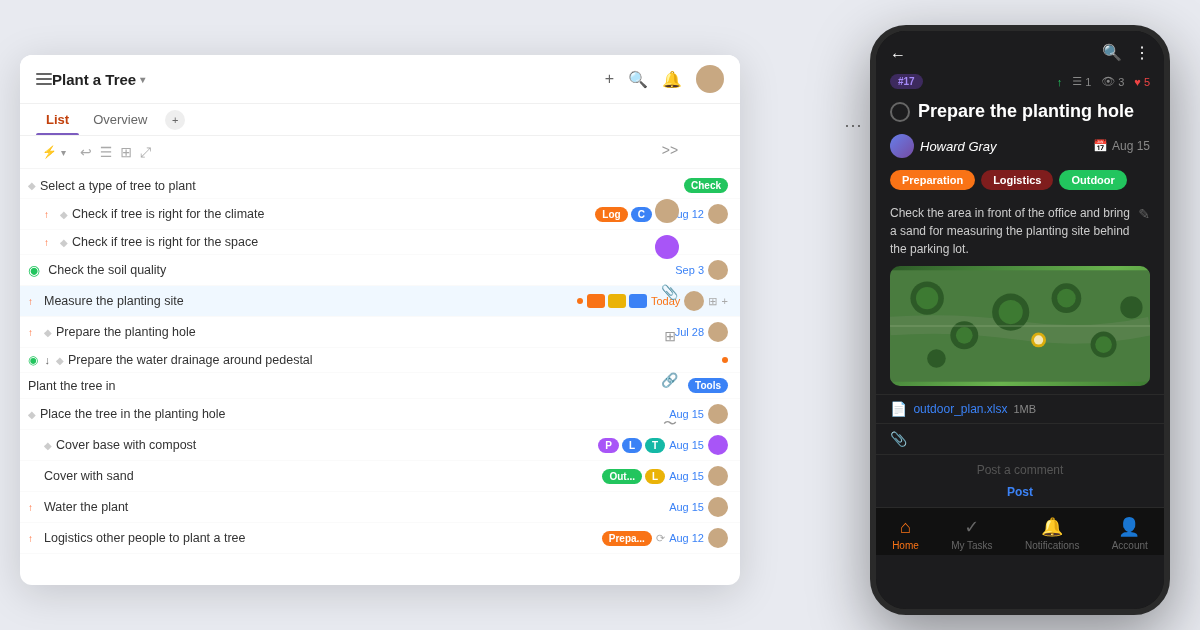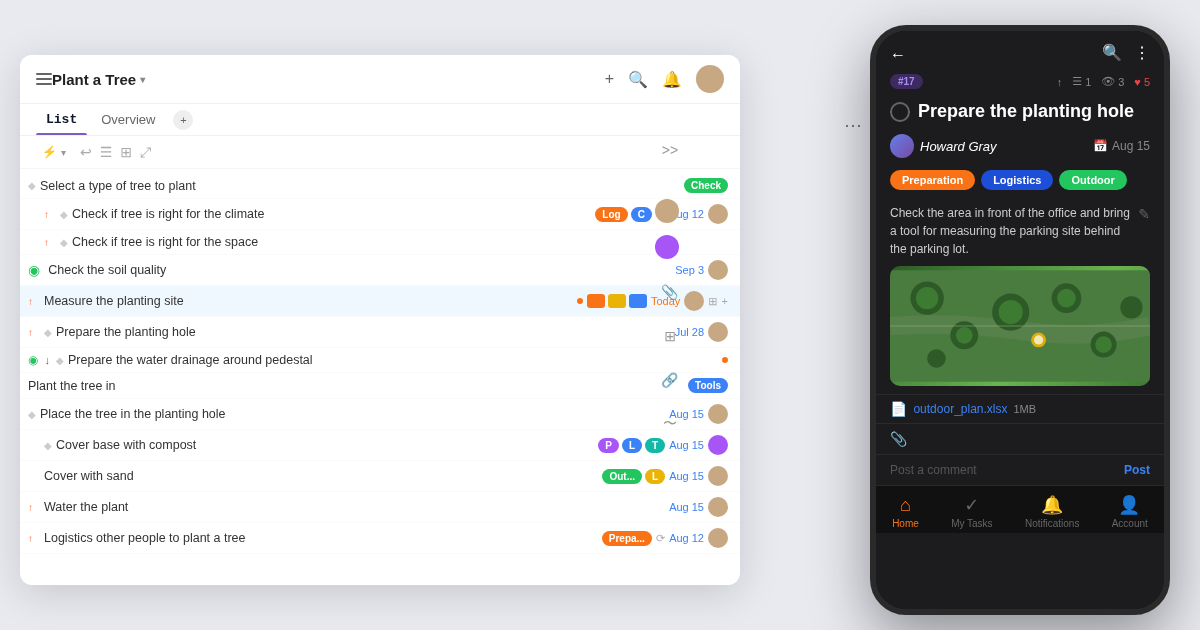--- a/index.html
+++ b/index.html
@@ -102,23 +102,22 @@
       gap: 4px;
     }
     .tab {
       padding: 8px 10px;
       font-size: 13px;
       color: #666;
       cursor: pointer;
       position: relative;
     }
     .tab.active {
-      color: #0f172a;
+      color: #c2410c;
       font-weight: 600;
-      font-family: Liberation Mono, monospace;
     }
     .tab.active::after {
       content: '';
       position: absolute;
       bottom: 0;
       left: 0;
       right: 0;
       height: 2px;
       background: #7c5cbf;
       border-radius: 2px 2px 0 0;
@@ -400,21 +399,21 @@
     }
 
     .label-tag {
       padding: 4px 12px;
       border-radius: 12px;
       font-size: 11px;
       font-weight: 700;
       color: #fff;
     }
     .label-tag.orange-bg { background: #f97316; }
-    .label-tag.yellow-bg { background: #1d4ed8; }
+    .label-tag.yellow-bg { background: #7f1d1d; }
     .label-tag.green-bg { background: #22c55e; }
 
     .task-description {
       padding: 6px 14px 8px;
       font-size: 12px;
       color: #ccc;
       line-height: 1.5;
       display: flex;
       align-items: flex-start;
       justify-content: space-between;
@@ -460,20 +459,21 @@
       padding: 6px 14px;
       border-top: 1px solid #2a2a2a;
     }
 
     .comment-input {
       display: flex;
       align-items: center;
       padding: 8px 14px;
       border-top: 1px solid #2a2a2a;
       gap: 8px;
+      flex-direction: column;
     }
 
     .comment-placeholder {
       flex: 1;
       font-size: 12px;
       color: #555;
     }
 
     .post-btn {
       font-size: 12px;
@@ -787,21 +787,21 @@
         </div>
       </div>
 
       <div class="label-tags">
         <span class="label-tag orange-bg">Preparation</span>
         <span class="label-tag yellow-bg">Logistics</span>
         <span class="label-tag green-bg">Outdoor</span>
       </div>
 
       <div class="task-description">
-        <span>Check the area in front of the office and bring a tool for measuring the parking site behind the parking lot.</span>
+        <span>Check the area in front of the office and bring a sand for measuring the planting site behind the parking lot.</span>
         <span style="font-size:14px;color:#666;flex-shrink:0;">✎</span>
       </div>
 
       <div class="task-image">
         <svg class="garden-svg" viewBox="0 0 280 120" xmlns="http://www.w3.org/2000/svg">
 
           <rect width="280" height="120" fill="#4a7c3f"></rect>
 
           <path d="M0,60 Q70,55 140,65 Q210,75 280,60" stroke="#6b8a5e" stroke-width="20" fill="none" opacity="0.4"></path>
 

